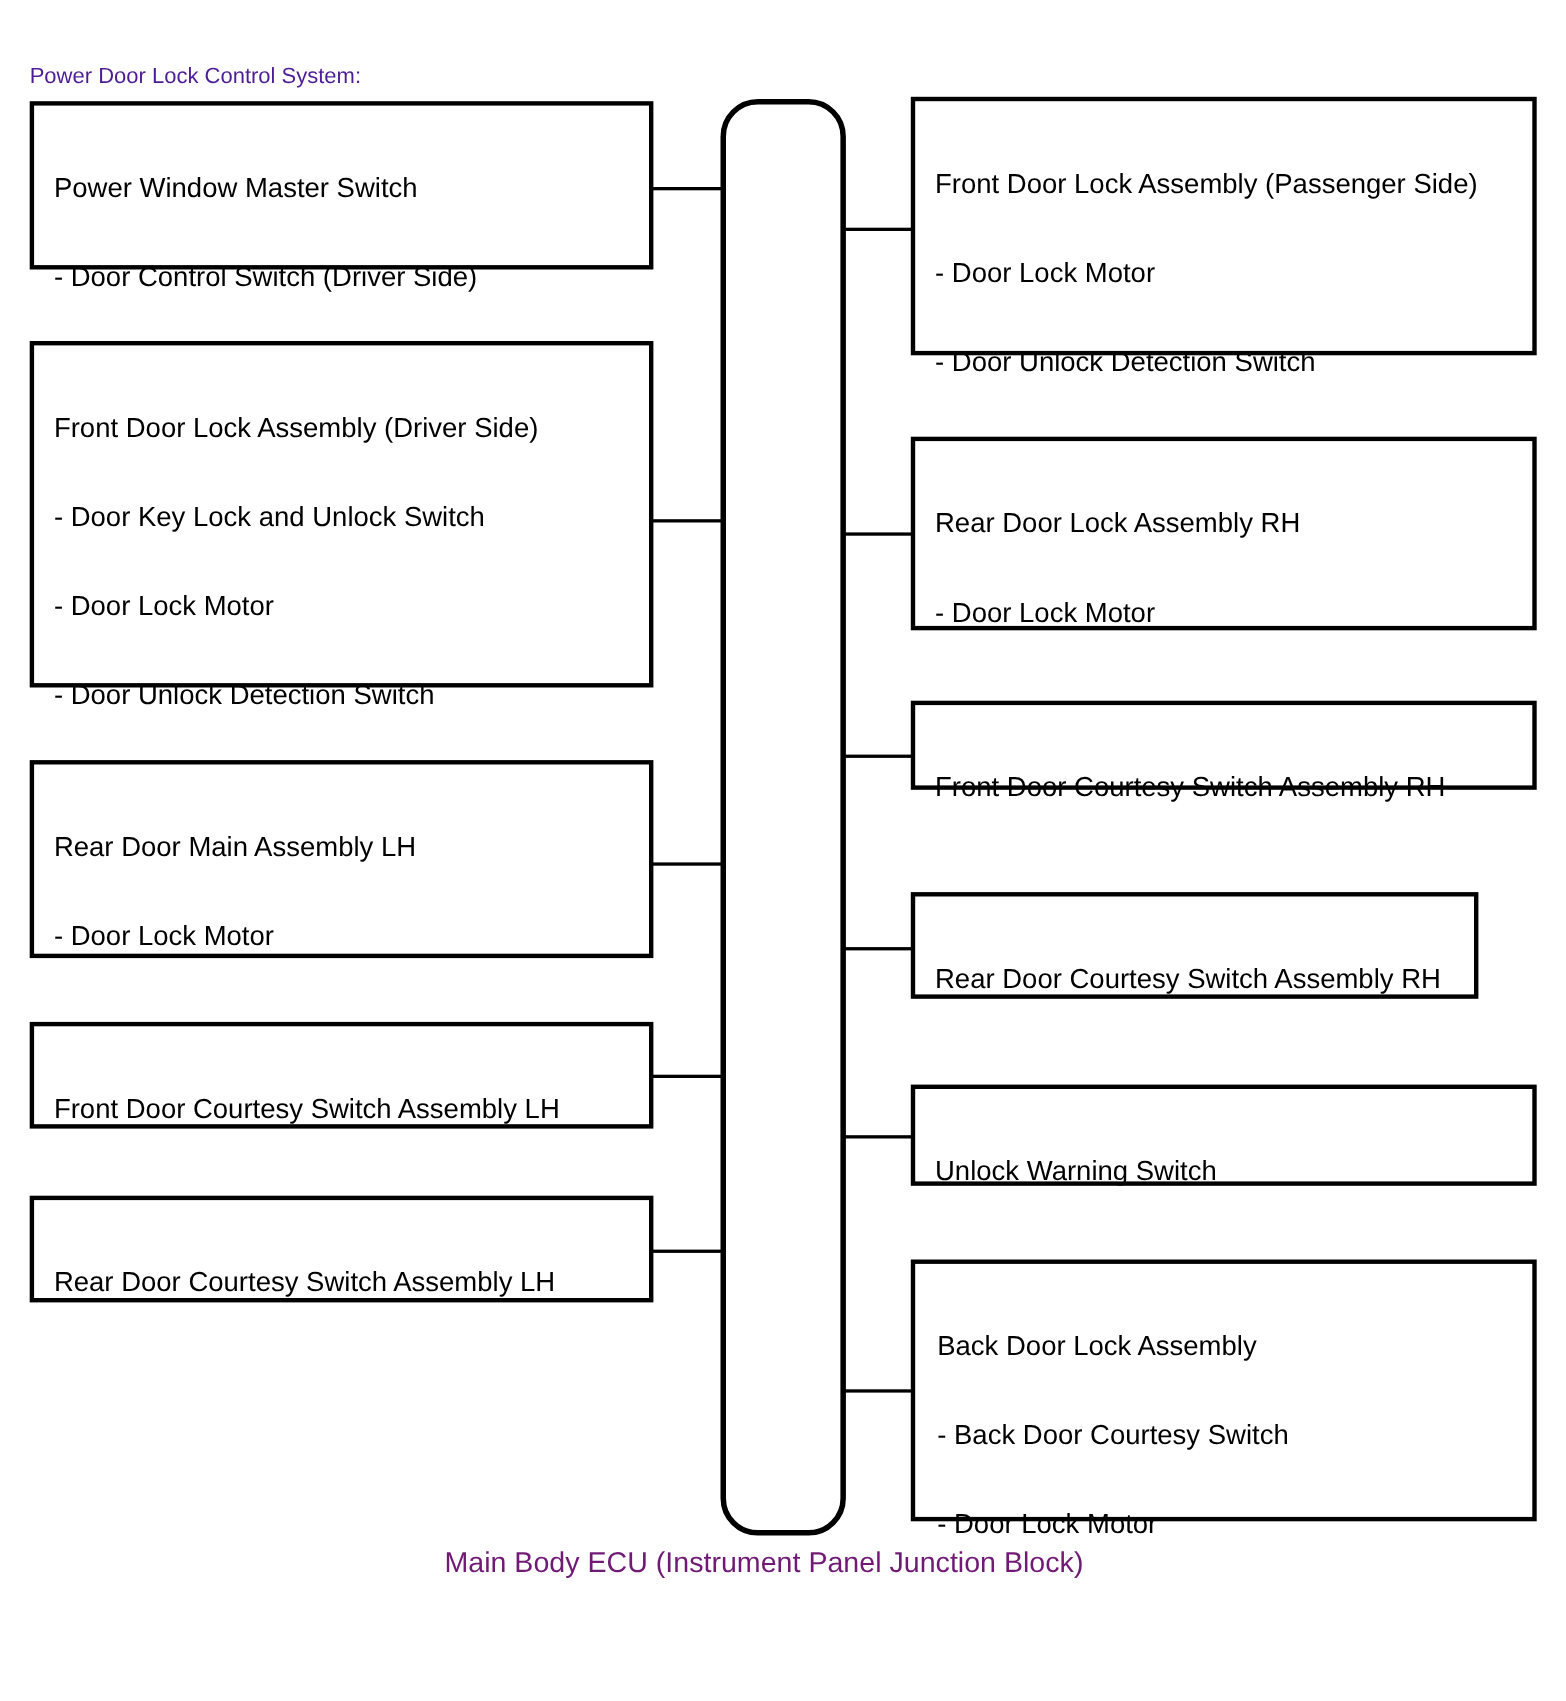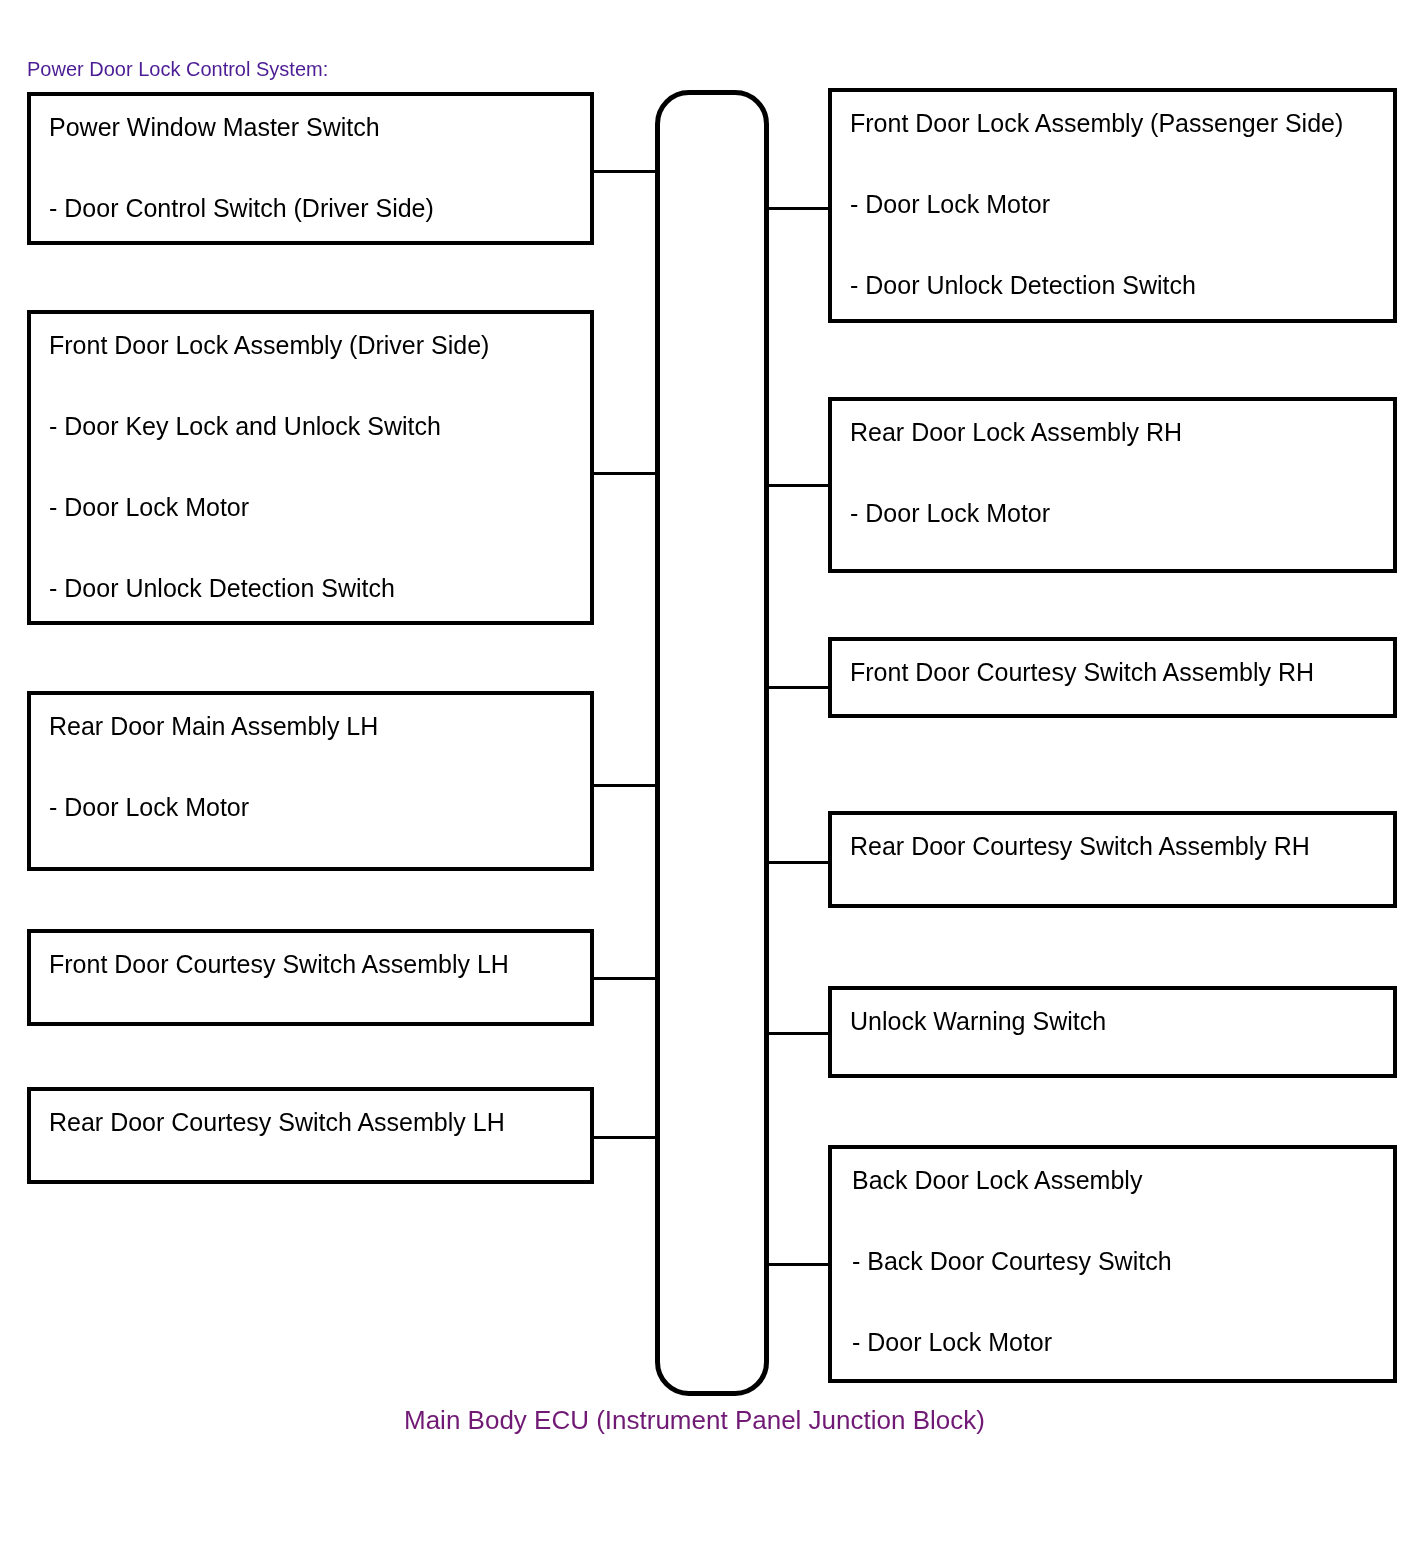--- a/index.html
+++ b/index.html
@@ -33,20 +33,21 @@
     box-sizing: border-box;
     border: 4px solid #000000;
     background: #ffffff;
     padding: 16px 0 0 18px;
   }
   .node-line {
     font-size: 25px;
     line-height: 30px;
     white-space: nowrap;
     color: #000;
+    margin-top: 44px;
   }
   .node-line.spaced {
     margin-top: 51px;
   }
   .ecu-bar {
     position: absolute;
     box-sizing: border-box;
     left: 655px;
     top: 90px;
     width: 114px;
@@ -114,21 +115,21 @@
 
   <div class="node-box" style="left:828px; top:397px; width:569px; height:176px;">
     <div class="node-line">Rear Door Lock Assembly RH</div>
     <div class="node-line spaced">- Door Lock Motor</div>
   </div>
 
   <div class="node-box" style="left:828px; top:637px; width:569px; height:81px;">
     <div class="node-line">Front Door Courtesy Switch Assembly RH</div>
   </div>
 
-  <div class="node-box" style="left:828px; top:811px; width:569px; height:97px;">
+  <div class="node-box" style="left:828px; top:811px; width:516px; height:97px;">
     <div class="node-line">Rear Door Courtesy Switch Assembly RH</div>
   </div>
 
   <div class="node-box" style="left:828px; top:986px; width:569px; height:92px;">
     <div class="node-line">Unlock Warning Switch</div>
   </div>
 
   <div class="node-box" style="left:828px; top:1145px; width:569px; height:238px;padding-left:20px;">
     <div class="node-line">Back Door Lock Assembly</div>
     <div class="node-line spaced">- Back Door Courtesy Switch</div>

